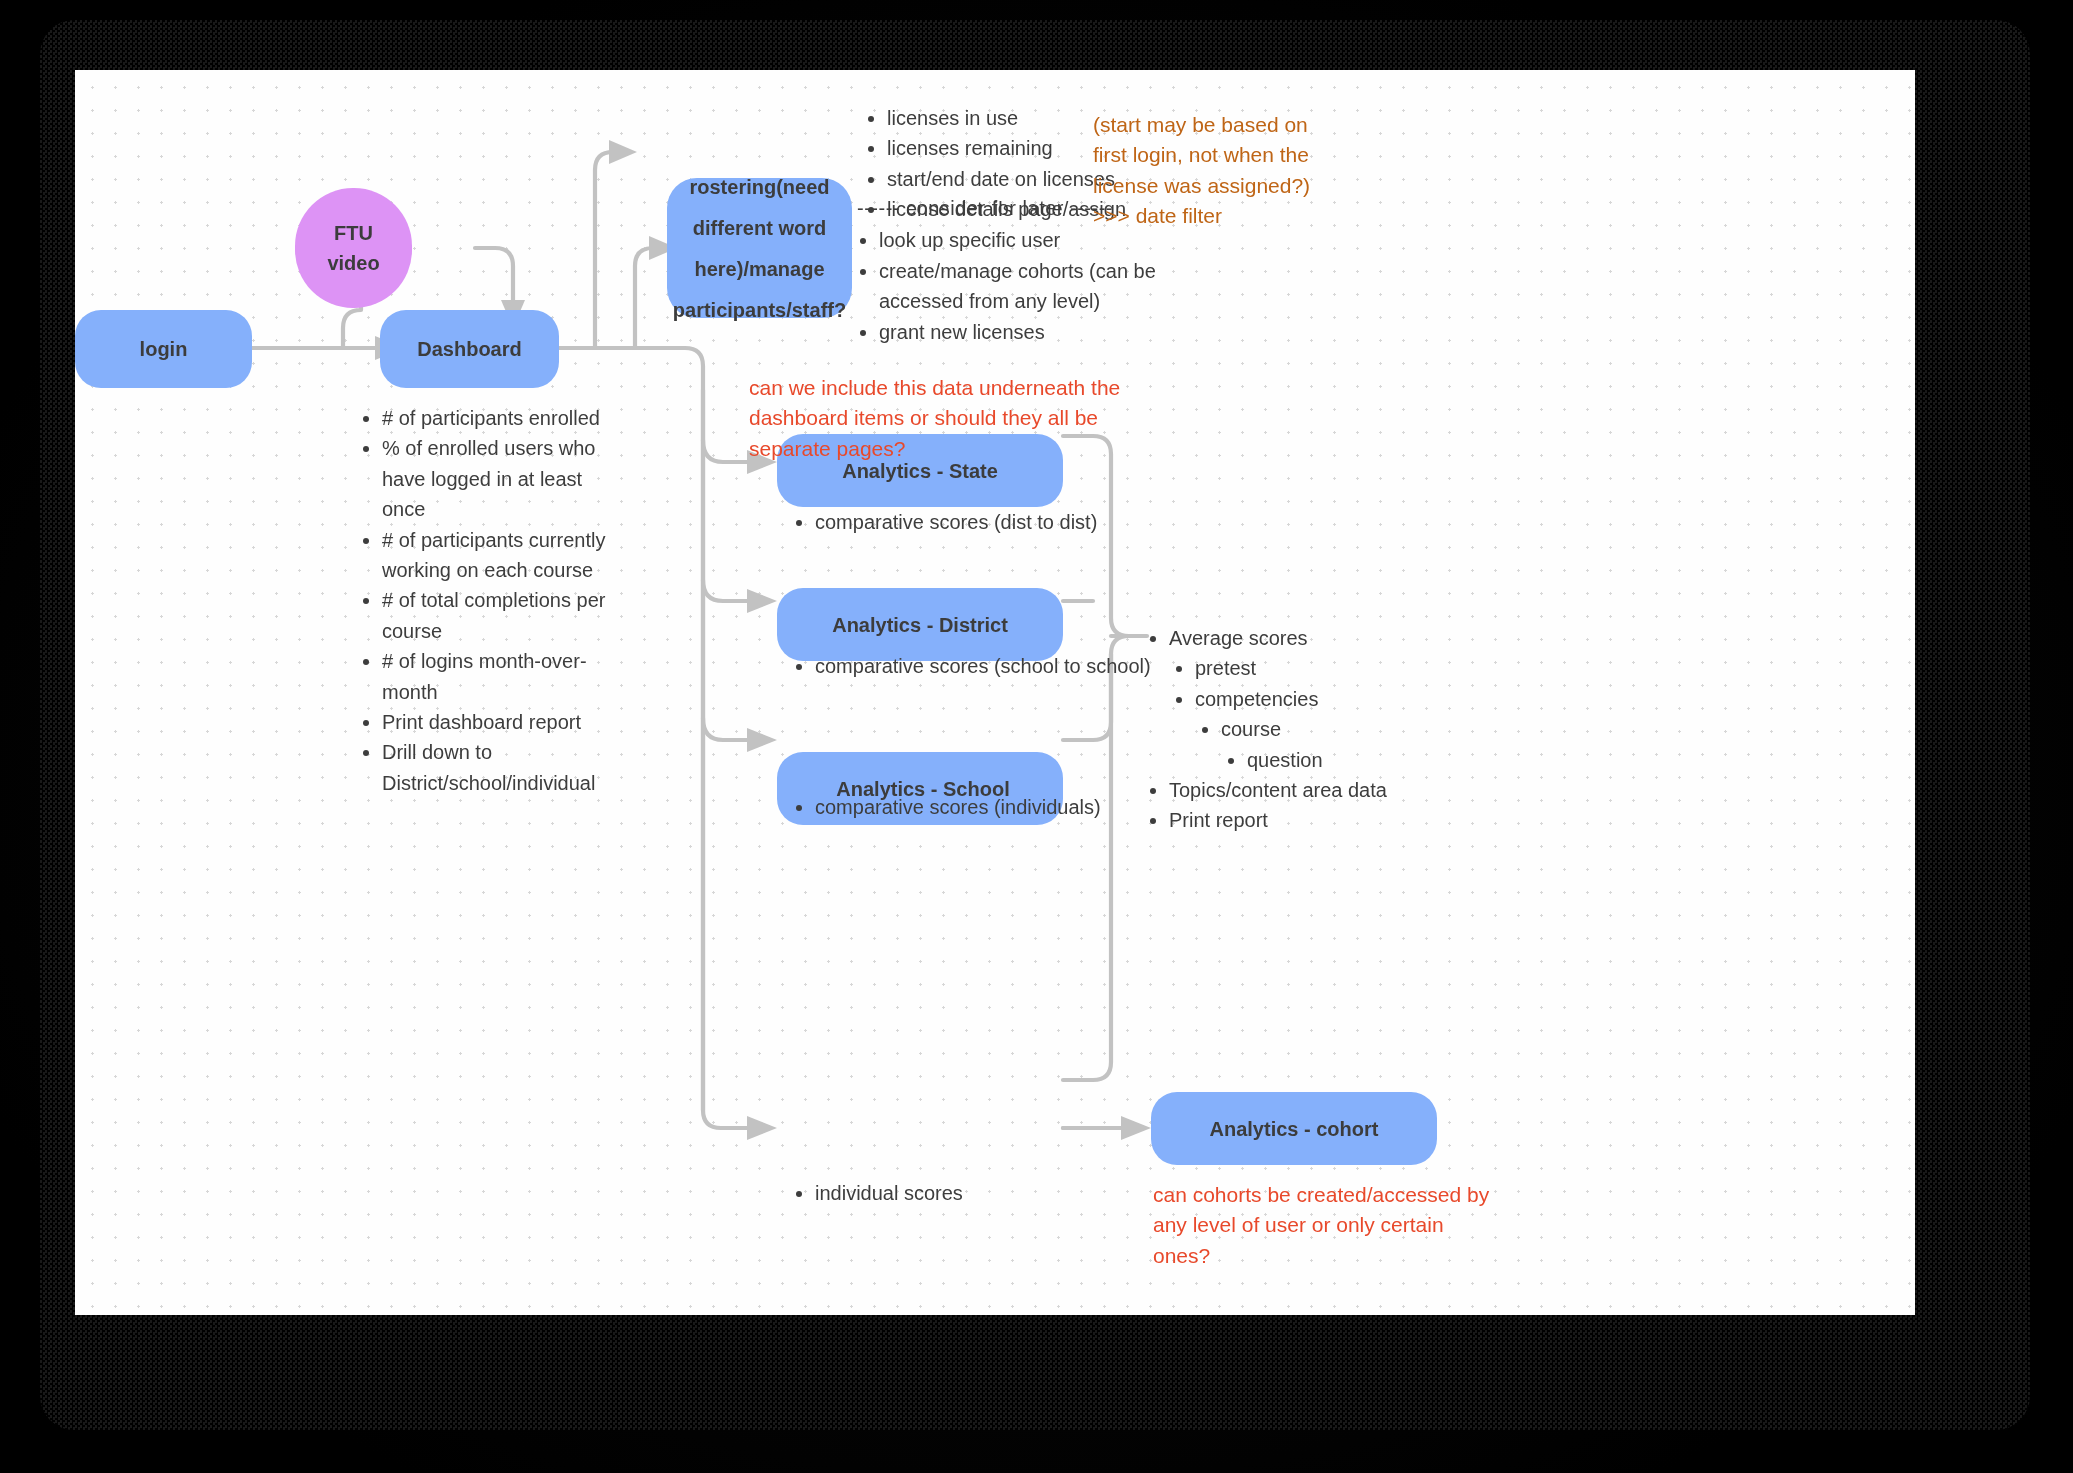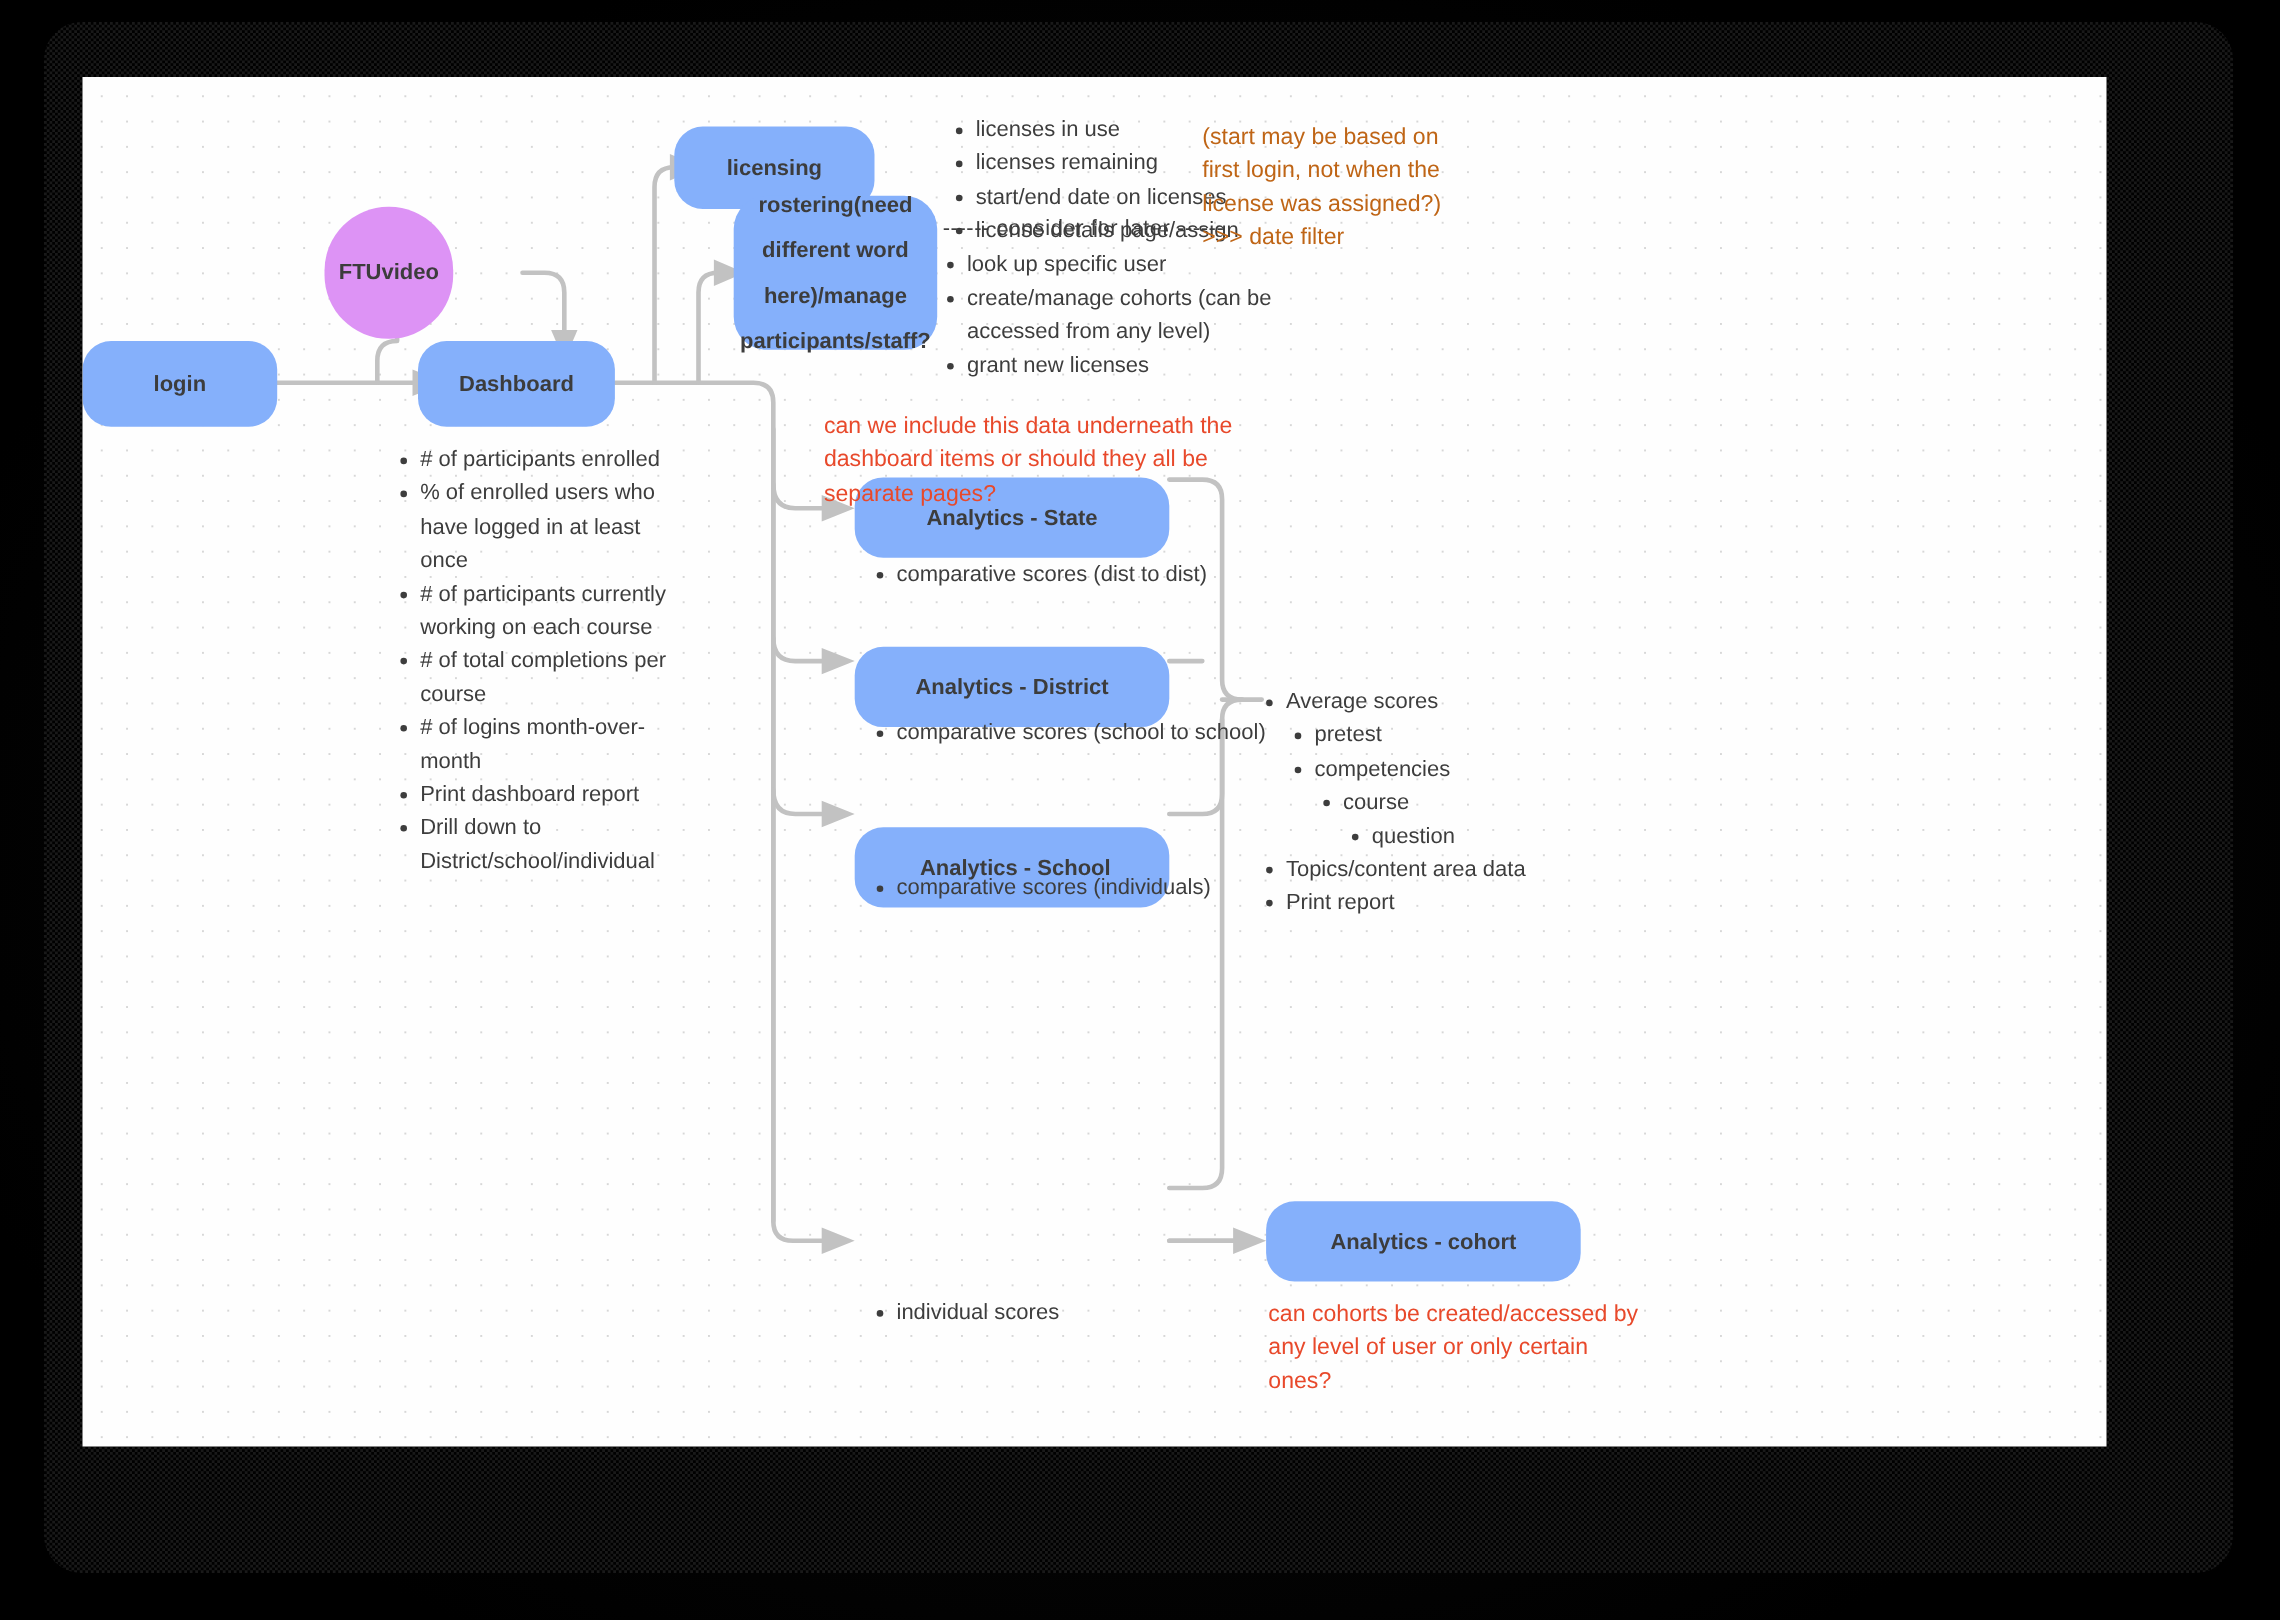--- a/index.html
+++ b/index.html
@@ -106,28 +106,27 @@
 
       <path class="wire" d="M 988 1010 H 1018 Q 1036 1010 1036 992 V 584"></path>
 
       <path class="wire" d="M 988 1058 H 1040 Q 1058 1058 1058 1058 H 1040"></path>
       <path class="wire" d="M 988 1058 H 1046"></path>
       <polygon class="arrow" points="1046,1046 1076,1058 1046,1070"></polygon>
     </svg>
 
     <div class="node" style="left:0px;top:240px;width:177px;height:78px;">login</div>
 
-    <div class="node purple" style="left:220px;top:118px;width:117px;height:120px;flex-direction:row;">
+    <div class="node purple" style="left:220px;top:118px;width:117px;height:120px;flex-direction:column;">
       <span>FTU</span>
       <span>video</span>
     </div>
 
     <div class="node" style="left:305px;top:240px;width:179px;height:78px;">Dashboard</div>
 
-    <div class="node" style="left:538px;top:45px;width:182px;height:75px;">licensing</div>
 
     <div class="node tall" style="left:592px;top:108px;width:185px;height:140px;flex-direction:column;">
       <span>rostering(need</span>
       <span>different word</span>
       <span>here)/manage</span>
       <span>participants/staff?</span>
     </div>
 
     <div class="node" style="left:702px;top:364px;width:286px;height:73px;">Analytics - State</div>
 

